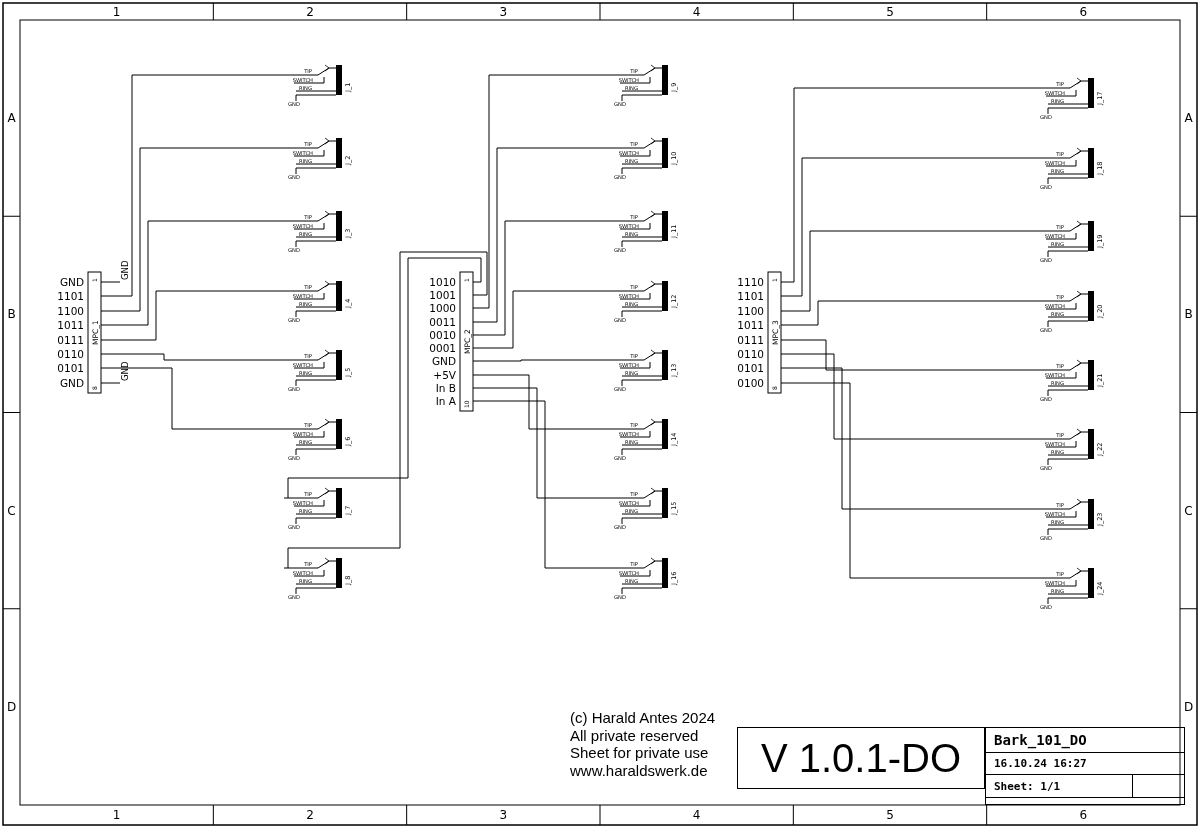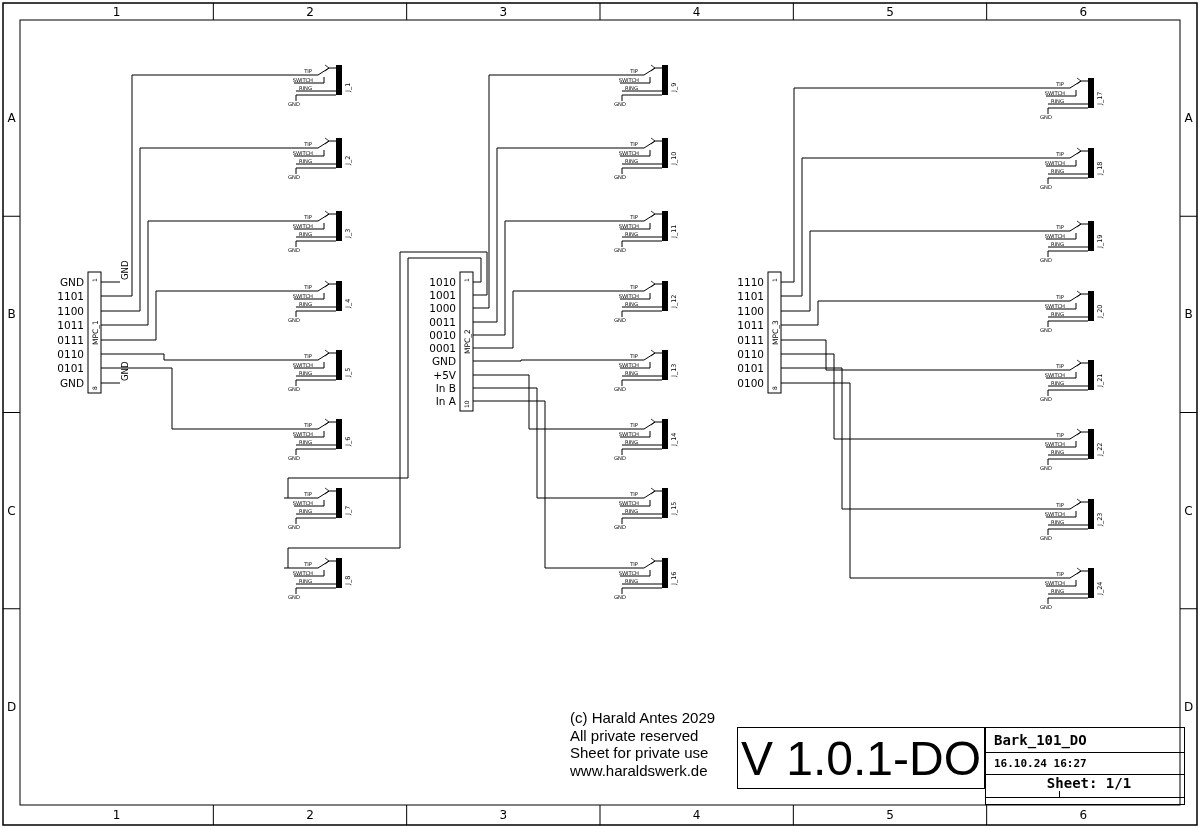--- a/index.html
+++ b/index.html
@@ -5,28 +5,28 @@
   * { margin:0; padding:0; box-sizing:border-box; }
   html,body { background:#e8e8e8; }
   body { font-family:"DejaVu Sans", sans-serif; }
   .sheet { position:relative; width:1200px; height:830px; background:#ffffff; overflow:hidden; }
   .sheet svg { position:absolute; left:0; top:0; }
   .copyright { position:absolute; left:570px; top:709px; width:175px;
                font-size:15px; line-height:17.5px; color:#000;
                font-family:"Liberation Sans", sans-serif; }
   .version-box { position:absolute; left:737px; top:727px; width:248px; height:62px;
                  border:1px solid #000; display:flex; align-items:center; justify-content:center;
-                 font-size:48px; color:#000; font-family:"Liberation Sans", sans-serif; }
+                 font-size:40px; color:#000; font-family:"Liberation Sans", sans-serif; }
   .tb-right { position:absolute; left:985px; top:727px; width:200px; height:78px;
               border:1px solid #000; color:#000;
               font-family:"DejaVu Sans Mono", monospace; font-weight:bold; }
   .tb-row { border-bottom:1px solid #000; display:flex; align-items:center; padding-left:8px; }
   .tb-row1 { height:25px; font-size:14px; }
   .tb-row2 { height:22px; font-size:11px; }
-  .tb-row3 { height:23px; font-size:14px; padding-left:0;flex-direction:column; }
+  .tb-row3 { height:23px; font-size:11px; padding-left:0; }
   .tb-row3 .cell-main { flex:1; padding-left:8px; }
   .tb-row3 .cell-side { width:52px; height:100%; border-left:1px solid #000; }
 </style>
 </head>
 <body>
 
 <div class="sheet">
   <svg id="schematic" width="1200" height="830" viewBox="0 0 1200 830">
       <g>
         <rect x="3" y="3" width="1194" height="822" fill="none" stroke="#000000" stroke-width="1.5"></rect>
@@ -544,21 +544,21 @@
         <rect x="52" y="3" width="6" height="30" fill="#000000"></rect>
         <text font-size="5.2" text-anchor="end" fill="#000000" font-family="&quot;DejaVu Sans&quot;, sans-serif" transform="translate(28,11)">TIP</text>
         <text font-size="5.2" text-anchor="end" fill="#000000" font-family="&quot;DejaVu Sans&quot;, sans-serif" transform="translate(29,19.5)">SWITCH</text>
         <text font-size="5.2" text-anchor="end" fill="#000000" font-family="&quot;DejaVu Sans&quot;, sans-serif" transform="translate(28,27.5)">RING</text>
         <text font-size="5.2" text-anchor="start" fill="#000000" font-family="&quot;DejaVu Sans&quot;, sans-serif" transform="translate(4,44)">GND</text>
         <text font-size="6.5" text-anchor="start" fill="#000000" font-family="&quot;DejaVu Sans&quot;, sans-serif" transform="translate(66,30) rotate(-90)">J_24</text>
       </g>
     </svg>
 
   <div class="copyright">
-    <div>(c) Harald Antes 2029</div>
+    <div>(c) Harald Antes 2024</div>
     <div>All private reserved</div>
     <div>Sheet for private use</div>
     <div>www.haraldswerk.de</div>
   </div>
 
   <div class="version-box">
     <span>V 1.0.1-DO</span>
   </div>
 
   <div class="tb-right">

